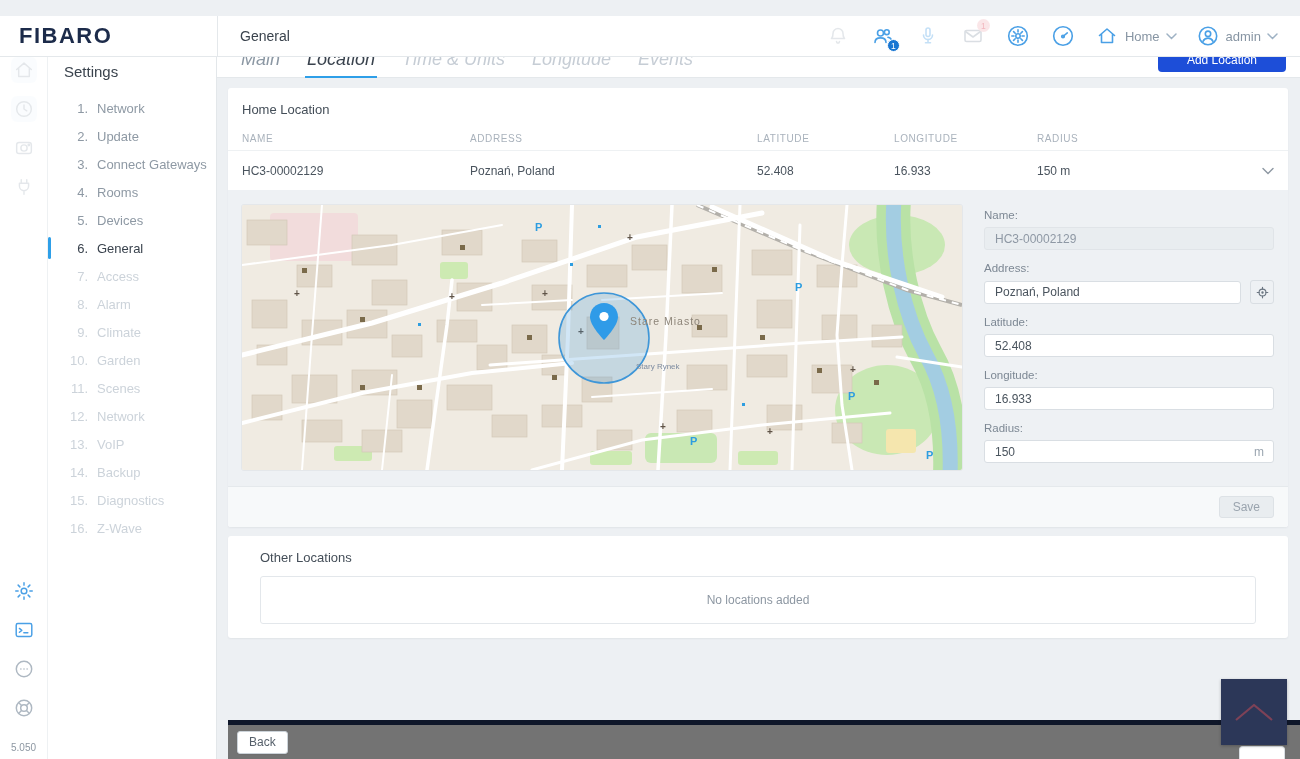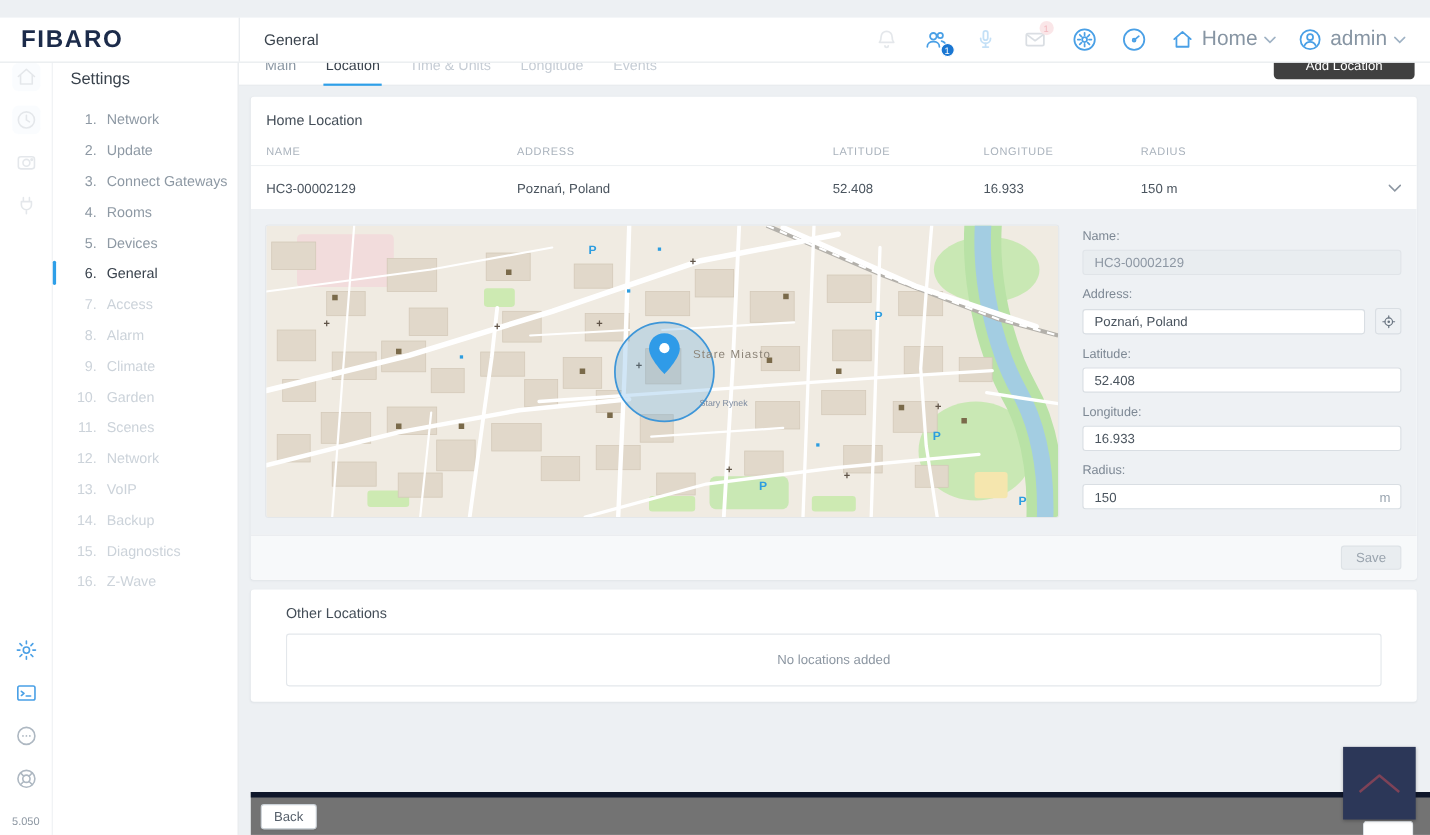--- a/index.html
+++ b/index.html
@@ -13,45 +13,45 @@
   .page-title { margin-left:23px; font-size:14px; color:#3a434d; }
   .header-icons { margin-left:auto; display:flex; align-items:center; gap:19px; padding-right:22px; }
   .hicon { position:relative; width:26px; height:26px; display:flex; align-items:center; justify-content:center; cursor:pointer; }
   .ic { stroke:#4aa0e6; fill:none; stroke-width:1.6; stroke-linecap:round; stroke-linejoin:round; }
   .ic-grey { stroke:#aeb8c2; }
   .faded { opacity:.32; }
   .faded2 { opacity:.45; }
   .badge-blue { position:absolute; right:-4px; bottom:-3px; background:#1976d2; color:#fff; font-size:8.5px; min-width:13px; height:13px; border-radius:7px; display:flex; align-items:center; justify-content:center; border:1px solid #fff; }
   .badge-pink { position:absolute; right:-4px; top:-4px; background:#f6c9ce; color:#e2606f; font-size:8.5px; min-width:13px; height:13px; border-radius:7px; display:flex; align-items:center; justify-content:center; }
   .menu-group { display:flex; align-items:center; gap:6px; cursor:pointer; }
-  .menu-group .mg-label { font-size:19px; color:#8795a3; }
+  .menu-group .mg-label { font-size:13px; color:#8795a3; }
 
   
   .leftcol { position:absolute; top:41px; left:0; bottom:0; width:217px; background:#fff; border-right:1px solid #e3e7ea; display:flex; z-index:5; }
   .rail { width:48px; border-right:1px solid #eef1f3; display:flex; flex-direction:column; align-items:center; padding:16px 0 6px; }
   .rail-ic { width:26px; height:26px; margin-bottom:13px; display:flex; align-items:center; justify-content:center; cursor:pointer; border-radius:6px; }
   .rail-tile { background:#f2f8fd; }
   .rail-spacer { flex:1; }
   .rail-version { font-size:10px; color:#8d97a2; margin-top:8px; }
   .menu { flex:1; padding-top:10px; }
   .menu-heading { padding:12px 16px 14px; font-size:15px; color:#3a434d; }
   .side-item { position:relative; height:28px; display:flex; align-items:center; padding-left:16px; font-size:13px; color:#8e99a4; cursor:pointer; }
   .side-item .num { width:24px; text-align:right; margin-right:9px; }
   .s-active { color:#39424d; }
   .s-active::before { content:''; position:absolute; left:0; top:3px; bottom:3px; width:3px; background:#2e9fe8; border-radius:2px; }
   .s-dim { color:#ccd3da; }
 
   
   .content { position:absolute; top:41px; left:217px; right:0; bottom:0; background:#edf0f3; }
   .tabbar { height:37px; background:#fff; border-bottom:1px solid #e4e8eb; display:flex; align-items:center; padding-left:24px; position:relative; }
-  .tab { margin-right:27px; font-size:13px; color:#8b97a3; height:37px; line-height:37px; position:relative; cursor:pointer; }
+  .tab { margin-right:27px; font-size:18px; color:#8b97a3; height:37px; line-height:37px; position:relative; cursor:pointer;font-style:italic; }
   .tab-active { color:#39424d; }
   .tab-active::after { content:''; position:absolute; left:-2px; right:-2px; bottom:0; height:2px; background:#2e9fe8; }
   .tab-dim { color:#c6cdd5; }
-  .add-btn { position:absolute; right:14px; top:7px; height:24px; line-height:24px; padding:0 29px; background:#404040; color:#fff; font-size:12px; border:none; border-radius:4px; cursor:pointer; }
+  .add-btn { position:absolute; right:14px; top:7px; height:24px; line-height:24px; padding:0 29px; background:#1d4ed8; color:#fff; font-size:12px; border:none; border-radius:4px; cursor:pointer; }
 
   .scrollarea { padding:10px 12px 0 11px; }
   .card { background:#fff; border-radius:3px; box-shadow:0 1px 2px rgba(40,50,60,.06); overflow:hidden; }
   .card-title { padding:14px 14px 9px; font-size:13px; color:#444e58; }
 
   .tbl-head, .tbl-row { display:grid; grid-template-columns:228px 287px 137px 143px 1fr 30px; align-items:center; padding:0 14px; }
   .tbl-head { height:24px; }
   .tbl-head span { font-size:10px; letter-spacing:.6px; color:#a9b2bc; }
   .tbl-row { height:40px; border-top:1px solid #eef1f3; font-size:12px; color:#4a545e; cursor:pointer; }
   .row-chevron { justify-self:end; cursor:pointer; }

